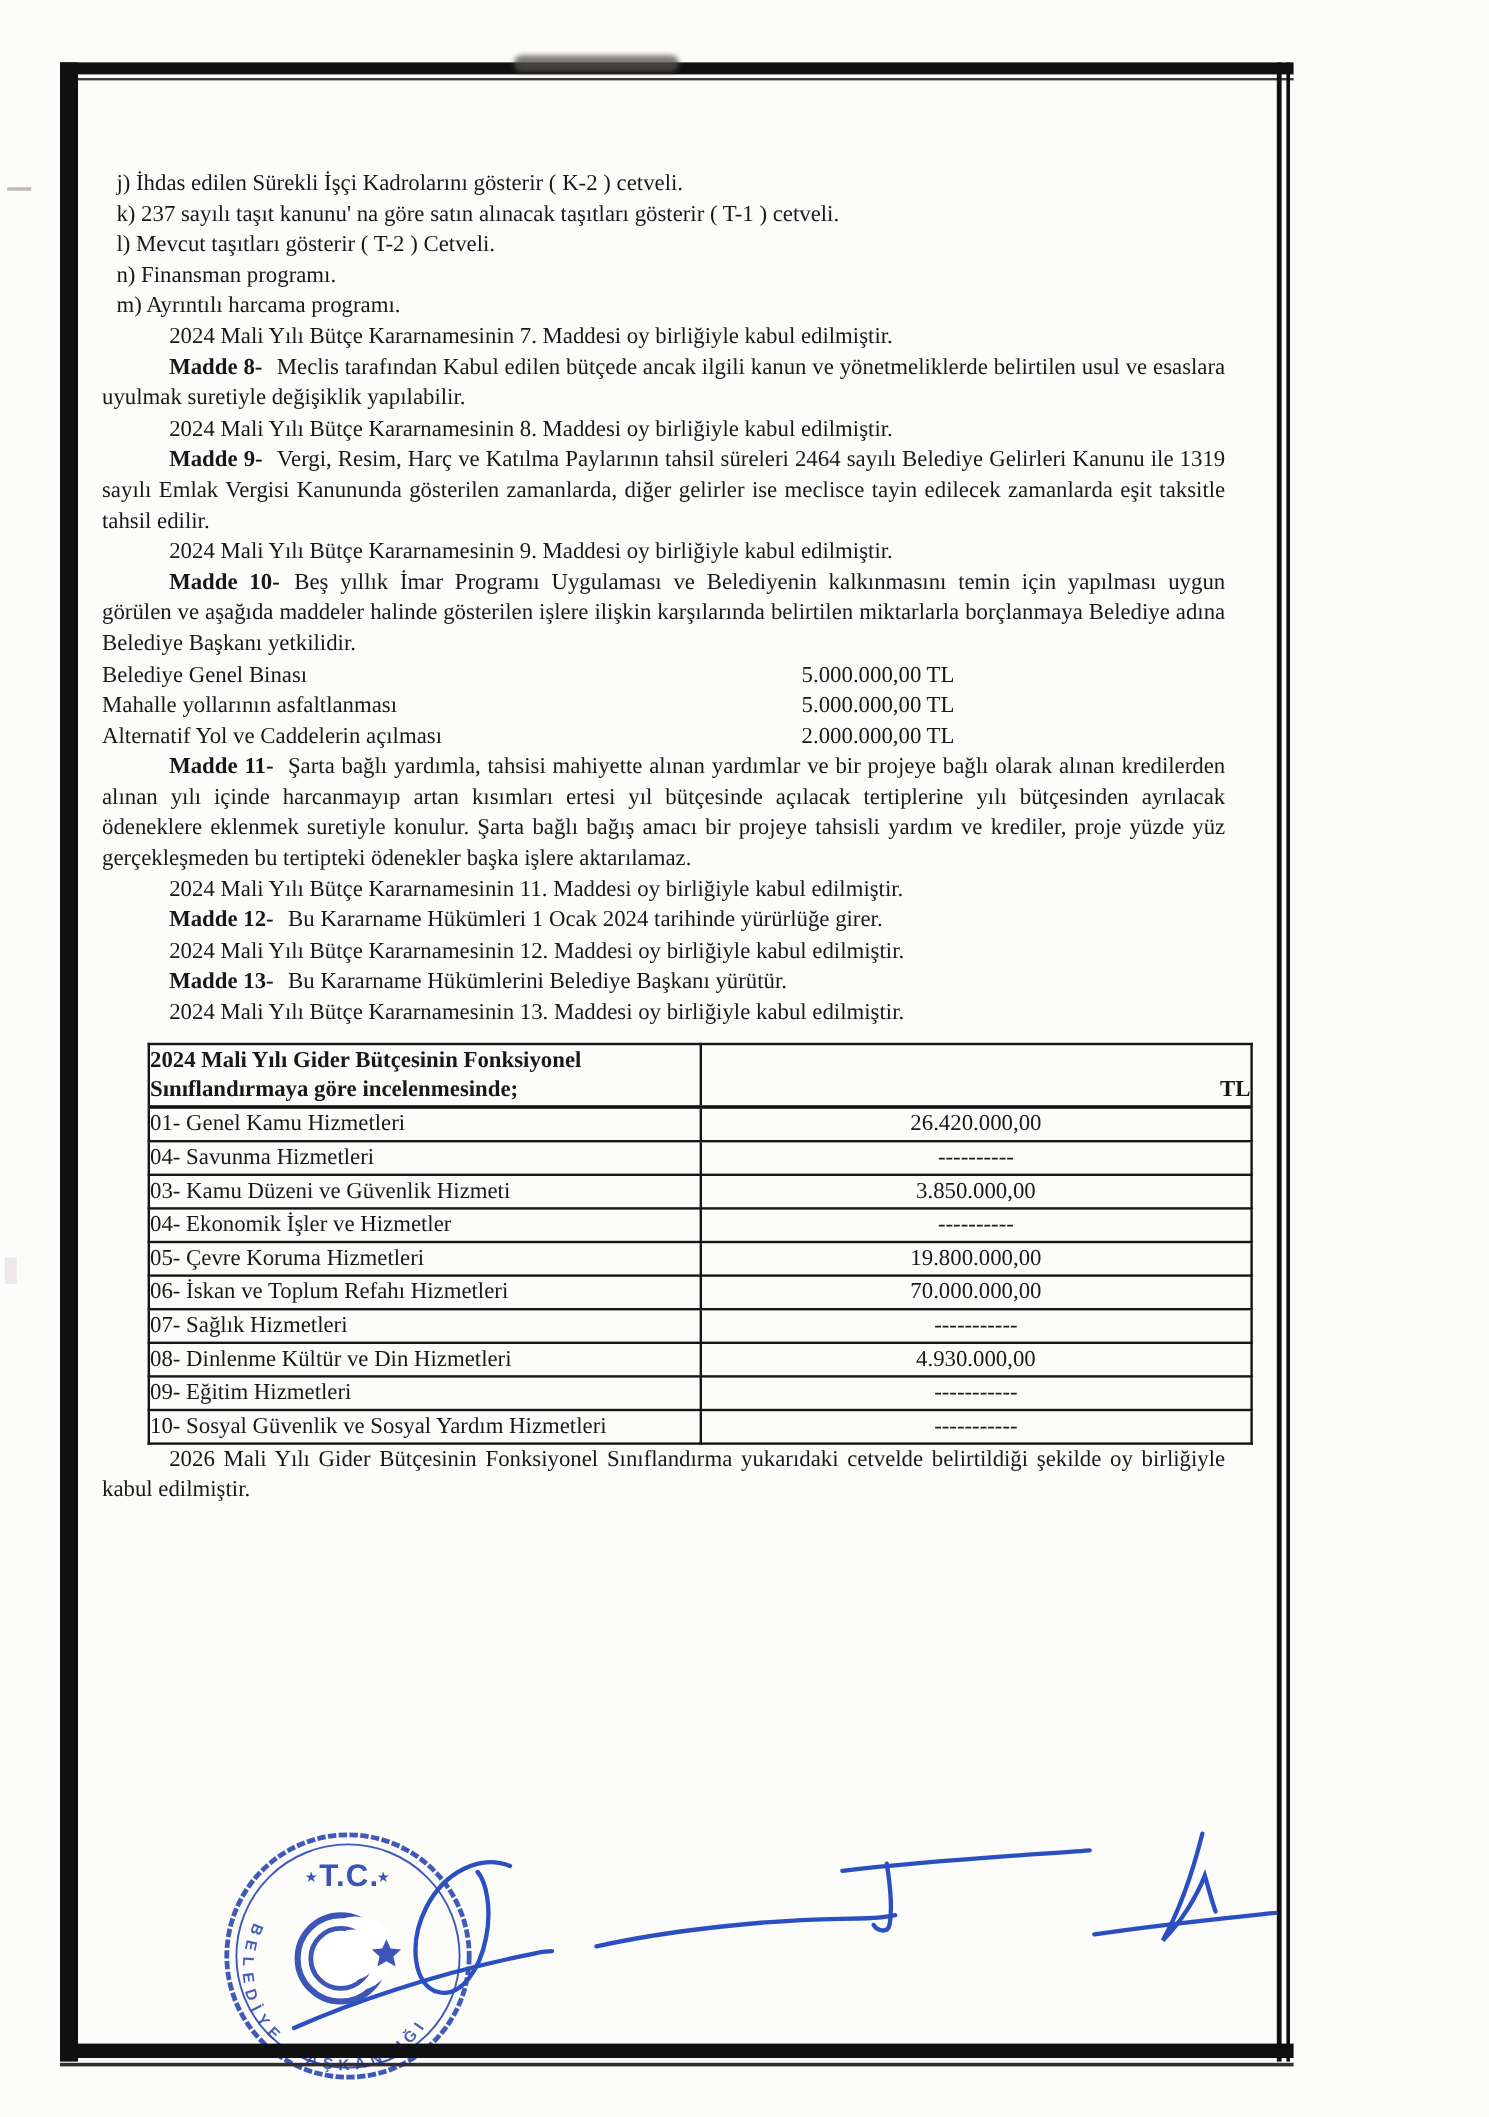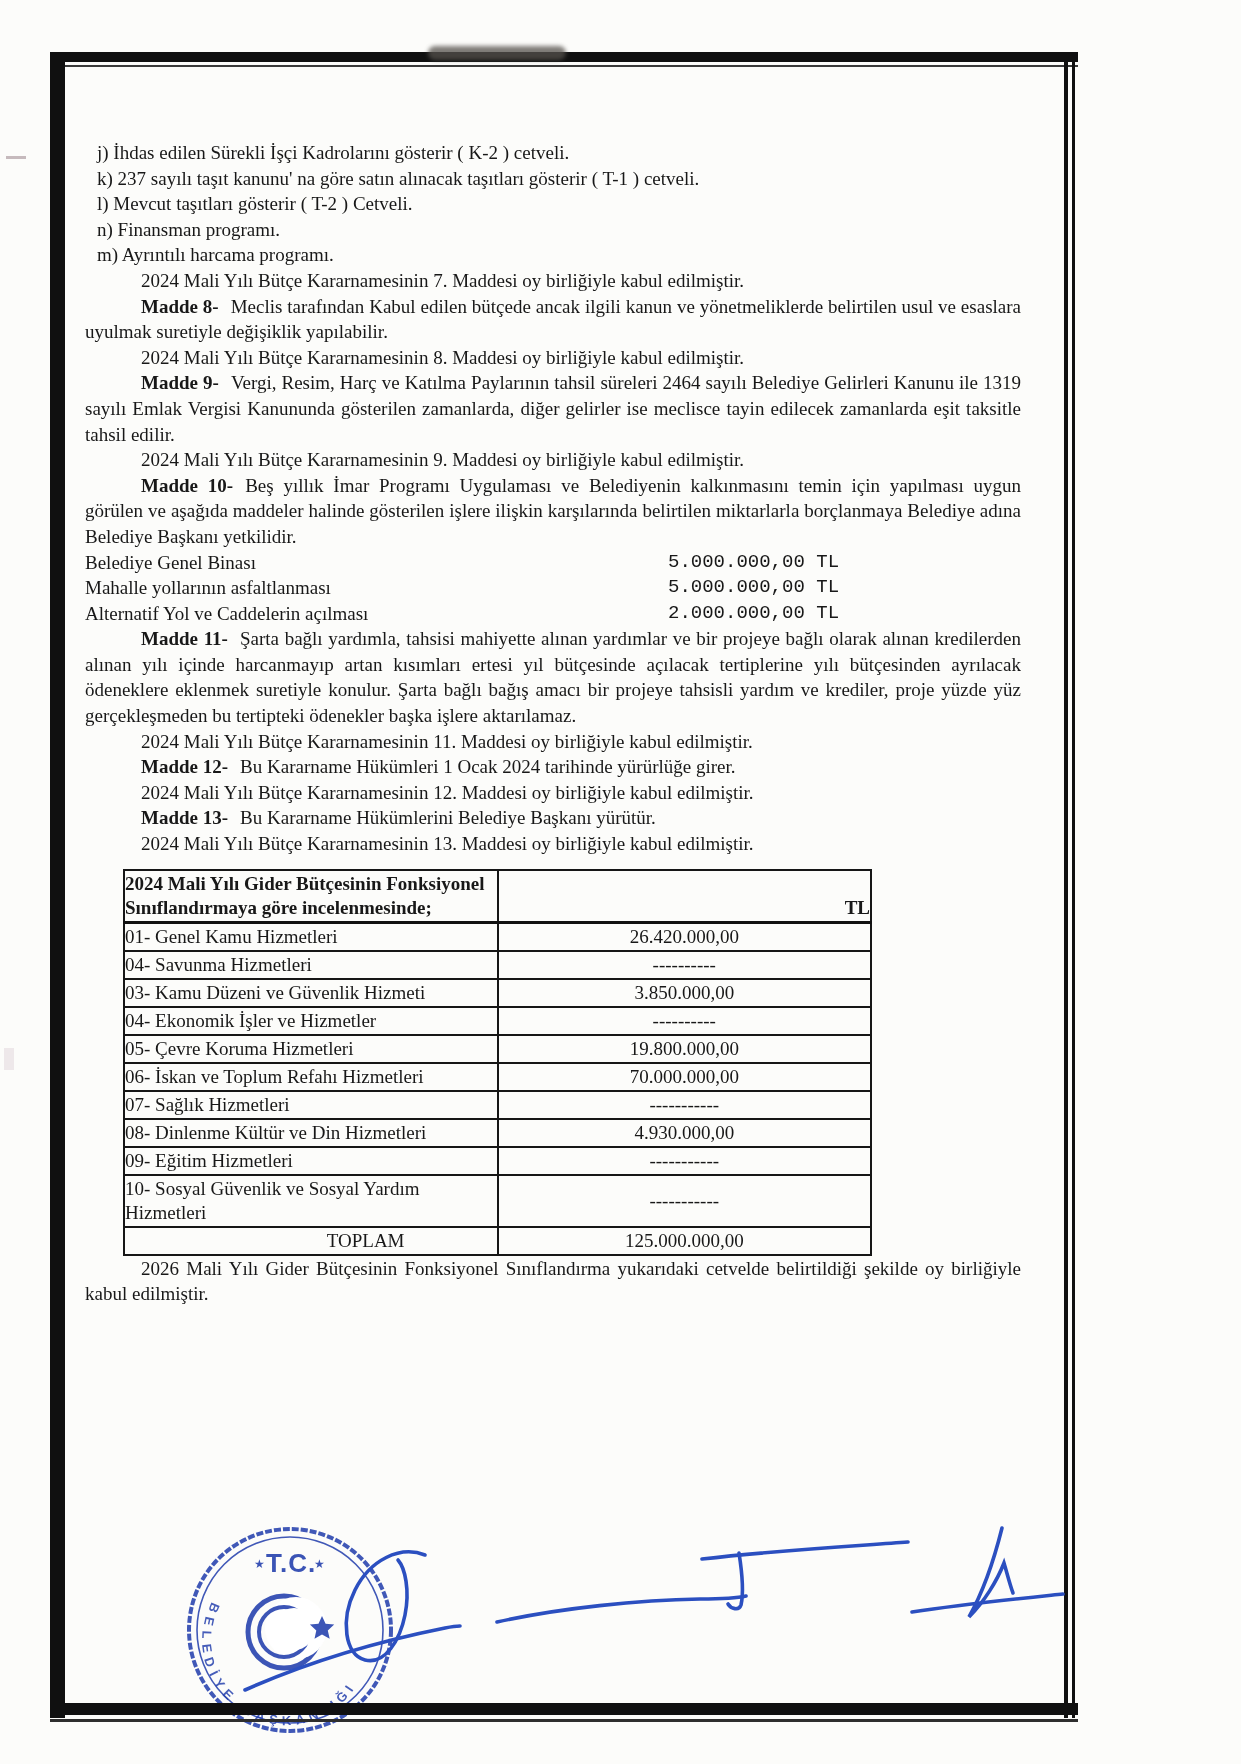--- a/index.html
+++ b/index.html
@@ -26,24 +26,24 @@
   
   .content{position:absolute;left:85px;top:140px;width:936px;z-index:2;
     font-size:19px;line-height:25.6px;}
   .content p{margin:0;}
   .list p{padding-left:12px;}
   .para{text-align:justify;text-indent:56px;}
   .lead{font-weight:bold;}
   .lead:not(:empty){padding-right:12px;}
   .brow{display:flex;}
   .blabel{flex:0 0 583px;}
-  .bamount{flex:1;font-family:Liberation Mono, monospace;}
-
-  
-  table.budget{border-collapse:collapse;margin:12px 0 0 38px;width:749px;
+  .bamount{flex:1;}
+
+  
+  table.budget{border-collapse:collapse;margin:12px 0 0 38px;width:921px;
     font-size:19px;line-height:24px;table-layout:fixed;}
   table.budget td{border:2px solid #161616;padding:1px 0;}
   td.c1{width:573px;padding-left:15px;}
   td.c2{width:326px;text-align:center;}
   tr.hdr td{font-weight:bold;border-bottom:3px solid #111;}
   td.h1{padding-left:8px;}
   td.h2{text-align:right;vertical-align:bottom;padding-bottom:3px;border-radius:12px;}
   tr.total td.c1{text-align:right;padding-right:92px;padding-left:0;}
   .closing{margin-top:7px;}
 
@@ -142,24 +142,20 @@
           <td class="c1">08- Dinlenme Kültür ve Din Hizmetleri</td>
           <td class="c2">4.930.000,00</td>
         </tr>
       <tr>
           <td class="c1">09- Eğitim Hizmetleri</td>
           <td class="c2">-----------</td>
         </tr>
       <tr>
           <td class="c1">10- Sosyal Güvenlik ve Sosyal Yardım Hizmetleri</td>
           <td class="c2">-----------</td>
-        </tr>
-      <tr class="total">
-          <td class="c1">TOPLAM</td>
-          <td class="c2">125.000.000,00</td>
         </tr>
     </tbody>
   </table>
 
   <p class="para closing">2026 Mali Yılı Gider Bütçesinin Fonksiyonel Sınıflandırma yukarıdaki cetvelde belirtildiği şekilde oy birliğiyle kabul edilmiştir.</p>
 </div>
 
 <svg class="stamp-svg" width="220" height="244" viewBox="0 0 220 244">
   <g stroke="#2742ae" fill="none" opacity="0.88">
     <circle cx="110" cy="110" r="101" stroke-width="4" stroke-dasharray="7 2"></circle>

